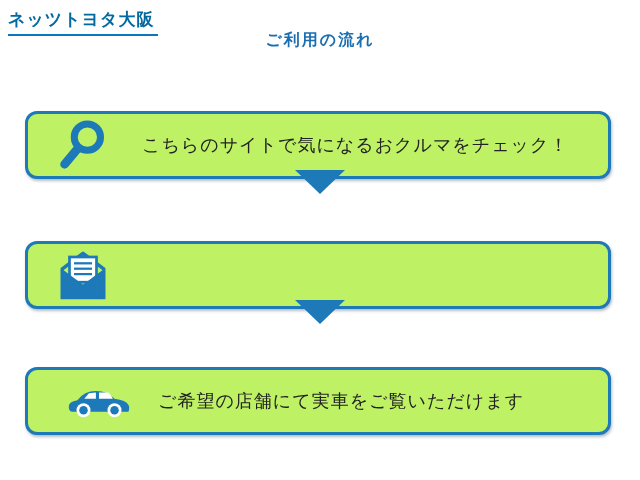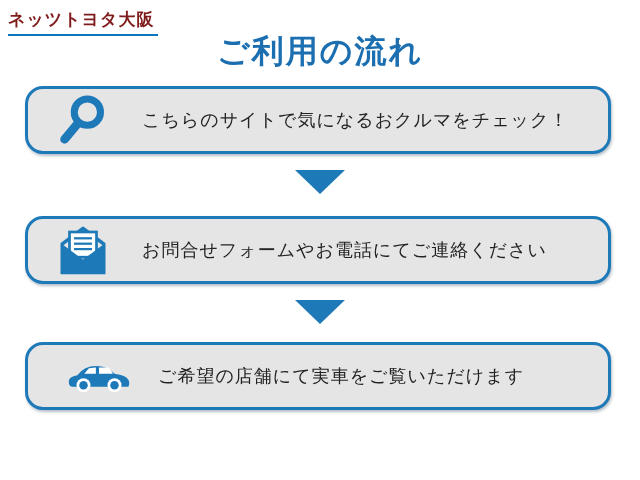--- a/index.html
+++ b/index.html
@@ -10,50 +10,51 @@
     background: #ffffff;
     font-family: "Liberation Sans", "DejaVu Sans", sans-serif;
     overflow: hidden;
   }
   .logo {
     position: absolute;
     left: 8px;
     top: 8px;
     font-size: 17px;
     font-weight: bold;
-    color: #7f1d1d;
+    color: #0369a1;
     letter-spacing: 1px;
     border-bottom: 2px solid #0b76bd;
     padding: 0 4px 3px 0;
     display: inline-block;
   }
   .title {
     position: absolute;
     top: 30px;
     left: 0;
     width: 100%;
     margin: 0;
     text-align: center;
-    font-size: 32px;
+    font-size: 16px;
     font-weight: bold;
     color: #1b6fb1;
     letter-spacing: 2px;
   }
   .step-box {
     position: absolute;
     left: 25px;
     width: 586px;
     height: 68px;
-    background: #e5e5e5;
+    background: #bef264;
     border: 3px solid #1d79b8;
-    border-radius: 18px;
+    border-radius: 12px;
     box-shadow: 1px 2px 3px rgba(90,110,130,0.45);
     display: flex;
     align-items: center;
     box-sizing: border-box;
+    margin-top: 25px;
   }
   .step-box.b1 { top: 86px; }
   .step-box.b2 { top: 216px; }
   .step-box.b3 { top: 342px; padding-left: 16px; }
   .step-icon {
     width: 62px;
     height: 56px;
     margin-left: 24px;
     flex: 0 0 auto;
     display: flex;
@@ -105,21 +106,20 @@
     <span class="step-icon">
       <svg width="58" height="54" viewBox="0 0 64 60" aria-hidden="true">
         <path d="M8 24 L32 6 L56 24" fill="none" stroke="#1d79b8" stroke-width="4" stroke-linejoin="round"></path>
         <rect x="17" y="10" width="30" height="28" fill="#ffffff" stroke="#1d79b8" stroke-width="3"></rect>
         <line x1="22" y1="17" x2="42" y2="17" stroke="#1d79b8" stroke-width="2.5"></line>
         <line x1="22" y1="23" x2="42" y2="23" stroke="#1d79b8" stroke-width="2.5"></line>
         <line x1="22" y1="29" x2="42" y2="29" stroke="#1d79b8" stroke-width="2.5"></line>
         <path d="M8 24 L32 42 L56 24 L56 56 L8 56 Z" fill="#1d79b8" stroke="#1d79b8" stroke-width="2" stroke-linejoin="round"></path>
       </svg>
     </span>
-    <span class="step-text">お問合せフォームやお電話にてご連絡ください</span>
   </div>
 
   <div class="down-arrow a2"></div>
 
   <div class="step-box b3">
     <span class="step-icon">
       <svg width="66" height="40" viewBox="0 0 80 44" aria-hidden="true">
         <path d="M6 36 Q1 36 1 29 Q1 23 12 21 Q21 9 36 9 Q52 9 60 19 Q75 21 78 27 Q80 30 78 36 Z" fill="#1d79b8"></path>
         <path d="M27 12 Q34 11 36 11 L36 19 L21 19 Z" fill="#ffffff"></path>
         <path d="M40 11 L52 11 Q56 14 58 19 L40 19 Z" fill="#ffffff"></path>

